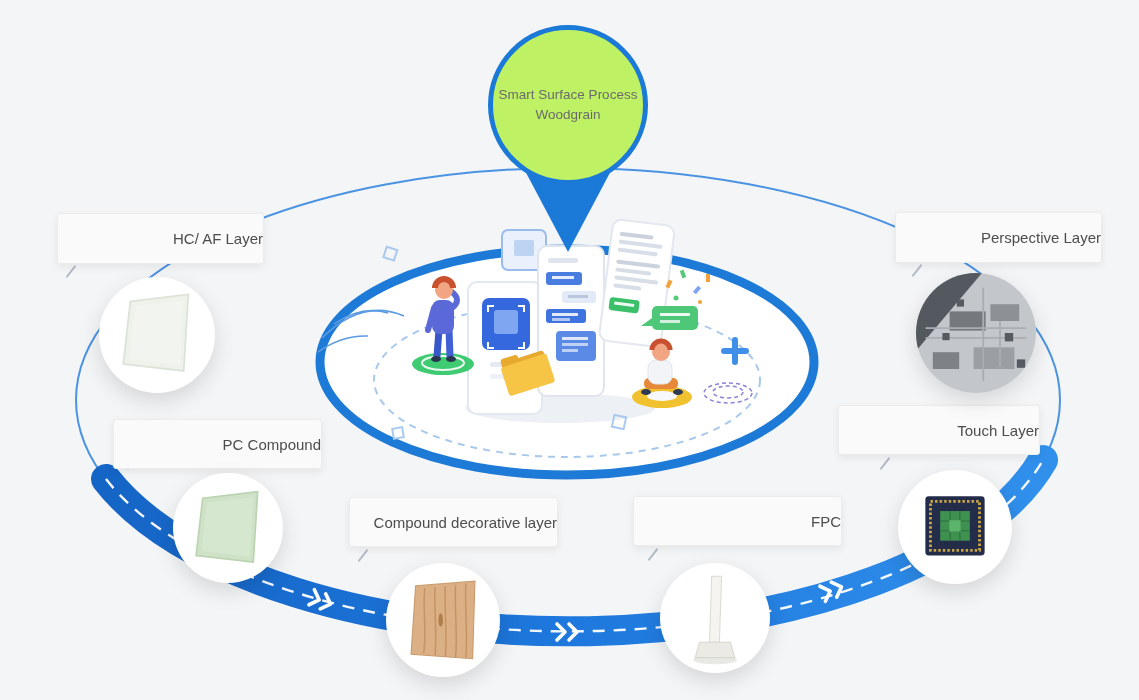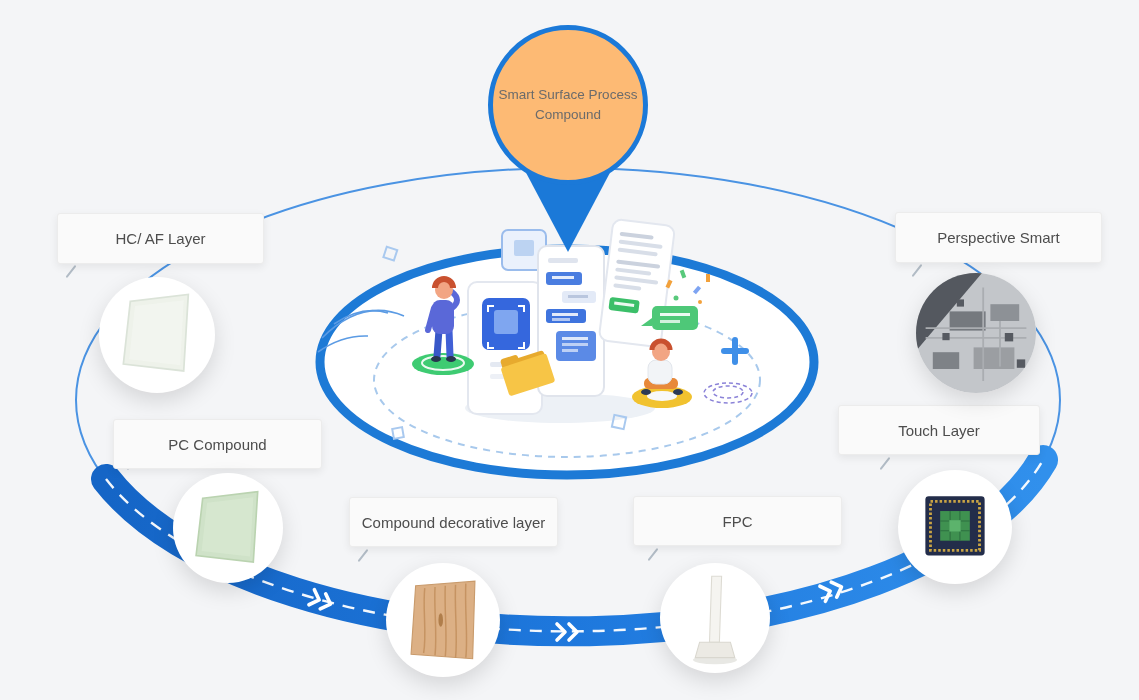--- a/index.html
+++ b/index.html
@@ -1,27 +1,27 @@
 <!DOCTYPE html>
 <html><head>
 <meta charset="utf-8">
 <style>
   html,body{margin:0;padding:0;background:#f4f5f7;}
   .stage{position:relative;width:1139px;height:700px;background:#f4f5f7;overflow:hidden;
          font-family:"Liberation Sans",sans-serif;}
   .abs{position:absolute;}
   .label-box{position:absolute;background:#fafafa;border:1px solid #ececec;border-radius:3px;
-             box-shadow:0 3px 8px rgba(0,0,0,.07);display:flex;align-items:center;justify-content:center;
+             box-shadow:0 3px 8px rgba(0,0,0,.07);display:flex;align-items:center;justify-content:flex-end;
              font-size:15px;color:#4d4d4d;z-index:6;}
   .node-circle{position:absolute;background:#fff;border-radius:50%;overflow:hidden;
                box-shadow:0 8px 22px rgba(0,0,0,.13);z-index:7;}
   .node-circle svg{display:block;width:100%;height:100%;}
   .tick{position:absolute;width:2px;height:15px;background:#b2bcc6;border-radius:1px;
         transform:rotate(38deg);z-index:5;}
-  .pin-circle{position:absolute;left:488px;top:25px;width:160px;height:160px;background:#fdba74;
+  .pin-circle{position:absolute;left:488px;top:25px;width:160px;height:160px;background:#bef264;
               border:5px solid #1b79d8;border-radius:50%;box-sizing:border-box;
               display:flex;flex-direction:column;align-items:center;justify-content:center;
               text-align:center;color:#6b6b6b;font-size:13.5px;line-height:1.5;z-index:9;}
   .z1{z-index:1}.z2{z-index:2}.z8{z-index:8}
   
   .box-hc{left:57px;top:213px;width:205px;height:49px}
   .box-persp{left:895px;top:212px;width:205px;height:49px}
   .box-pc{left:113px;top:419px;width:207px;height:48px}
   .box-touch{left:838px;top:405px;width:200px;height:48px}
   .box-wood{left:349px;top:497px;width:207px;height:48px}
@@ -184,35 +184,35 @@
       <ellipse cx="728" cy="392" rx="15" ry="6"></ellipse>
       <ellipse cx="728" cy="393" rx="24" ry="10"></ellipse>
     </g>
   </svg>
 
   <svg class="abs z8" style="left:0;top:0" width="1139" height="700" viewBox="0 0 1139 700">
     <polygon points="514,150 622,150 568,252" fill="#1b79d8"></polygon>
   </svg>
   <div class="pin-circle">
     <span>Smart Surface Process</span>
-    <span>Compound</span>
+    <span>Woodgrain</span>
   </div>
 
   <div class="tick tick-hc"></div>
   <div class="tick tick-persp"></div>
   <div class="tick tick-pc"></div>
   <div class="tick tick-touch"></div>
   <div class="tick tick-wood"></div>
   <div class="tick tick-fpc"></div>
 
   <div class="label-box box-hc">
     <span>HC/ AF Layer</span>
   </div>
   <div class="label-box box-persp">
-    <span>Perspective Smart</span>
+    <span>Perspective Layer</span>
   </div>
   <div class="label-box box-pc">
     <span>PC Compound</span>
   </div>
   <div class="label-box box-touch">
     <span>Touch Layer</span>
   </div>
   <div class="label-box box-wood">
     <span>Compound decorative layer</span>
   </div>

